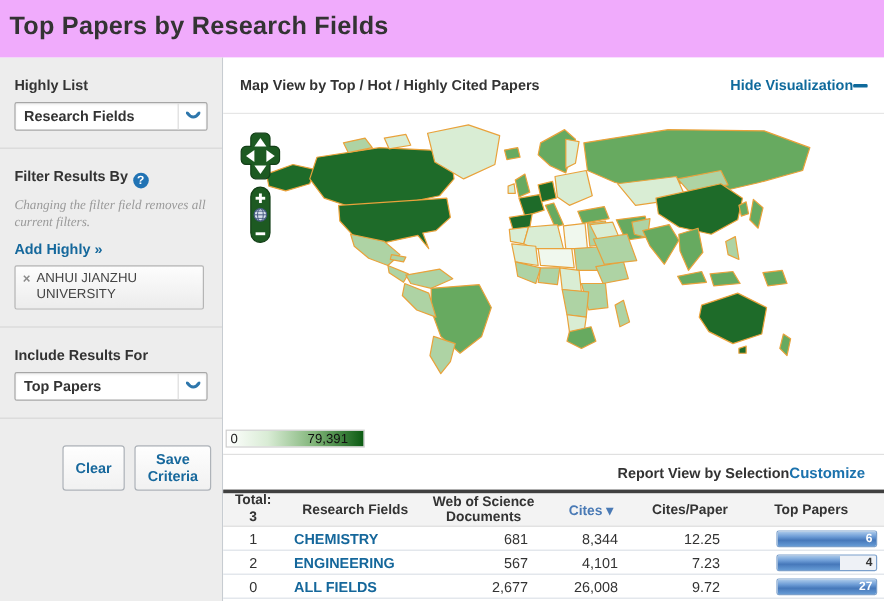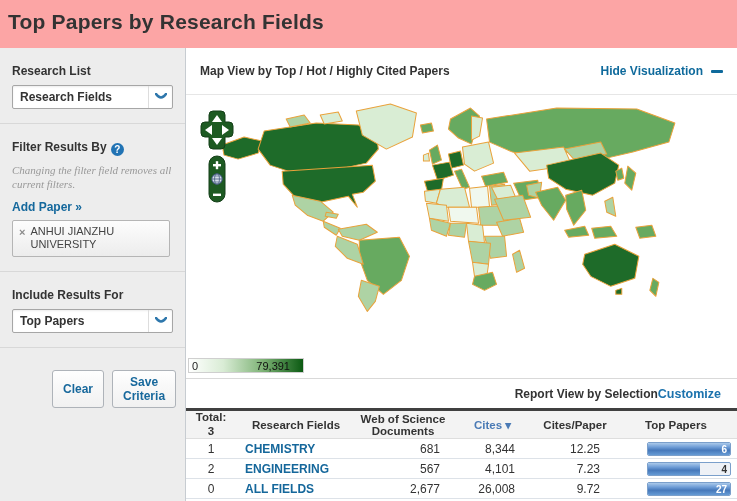--- a/index.html
+++ b/index.html
@@ -1,18 +1,18 @@
 <!DOCTYPE html>
 <html><head>
 <meta charset="utf-8">
 <style>
   * { margin:0; padding:0; box-sizing:border-box; }
   html,body { width:737px; height:501px; overflow:hidden; background:#fff;
               font-family:"Liberation Sans", sans-serif; }
-  .page-header { height:48px; background:#fca5a5; padding:10px 0 0 8px; }
+  .page-header { height:48px; background:#f0abfc; padding:10px 0 0 8px; }
   .page-title { font-size:21px; font-weight:bold; color:#333; letter-spacing:.2px; }
 
   .layout { display:flex; height:453px; }
 
   
   .sidebar { width:186px; background:#ededed; border-right:1px solid #c7ccd1; flex:none; }
   .side-section { padding:12px 12px 14px 12px; border-bottom:1px solid #d8d8d8; }
   .side-section.last { border-bottom:none; }
   .side-label { font-size:12px; font-weight:bold; color:#333; margin:4px 0 7px 0; }
   .selectbox { display:flex; align-items:center; height:24px; background:#fff;
@@ -33,21 +33,21 @@
   .tag-label { font-size:11px; font-weight:normal; color:#444; line-height:1.25; }
   .btn-row { display:flex; gap:8px; padding-top:10px;padding-left:40px; }
   .btn { background:linear-gradient(#fefefe,#f1f1f1); border:1px solid #aeb3b9; border-radius:3px;
          color:#17689c; font-size:12px; font-weight:bold; padding:4px 10px; cursor:pointer; }
 
   
   .main { flex:1; background:#fff; display:flex; flex-direction:column; }
   .viz-header { height:46px; display:flex; align-items:center; justify-content:space-between;
                 padding:0 14px; }
   .viz-title { font-size:12px; font-weight:bold; color:#333; }
-  .hide-link { display:flex; align-items:center; gap:8px; cursor:pointer; }
+  .hide-link { display:flex; align-items:center; gap:0; cursor:pointer; }
   .hide-link span { font-size:12px; font-weight:bold; color:#0f6a9c; }
   .minus-icon { width:12px; height:3px; background:#0f6a9c; border-radius:1px; }
 
   .map-area { position:relative; height:284px; border-top:1px solid #e6e6e6; background:#fff; }
   .world-map { position:absolute; inset:0; }
   .world-map path { stroke:#e9a23b; stroke-width:1; stroke-linejoin:round; }
   .fD{fill:#1e6b29} .fM{fill:#67aa60} .fL{fill:#aed3a4} .fX{fill:#d9edd4} .fW{fill:#f0f8ee}
 
   .pan-control { position:absolute; left:14px; top:15px; cursor:pointer; }
   .zoomctl { position:absolute; left:22px; top:60px; cursor:pointer; }
@@ -92,37 +92,37 @@
 <body>
 
 <div class="page-header">
   <div class="page-title">Top Papers by Research Fields</div>
 </div>
 
 <div class="layout">
 
   <div class="sidebar">
     <div class="side-section">
-      <div class="side-label">Research List</div>
+      <div class="side-label">Highly List</div>
       <div class="selectbox">
         <span class="sel-text">Research Fields</span>
         <span class="sel-chev">
           <svg width="12" height="8" viewBox="0 0 12 8">
               <path d="M1,1 Q6,8 11,1" fill="none" stroke="#2e77ac" stroke-width="2.6" stroke-linecap="round"></path>
             </svg>
         </span>
       </div>
     </div>
 
     <div class="side-section">
       <div class="side-label">
         <span>Filter Results By</span><span class="help-icon">?</span>
       </div>
       <div class="filter-note">Changing the filter field removes all current filters.</div>
-      <div class="add-filter">Add Paper »</div>
+      <div class="add-filter">Add Highly »</div>
       <div class="filter-tag">
         <span class="tag-x">×</span>
         <span class="tag-label">ANHUI JIANZHU UNIVERSITY</span>
       </div>
     </div>
 
     <div class="side-section">
       <div class="side-label">Include Results For</div>
       <div class="selectbox">
         <span class="sel-text">Top Papers</span>

